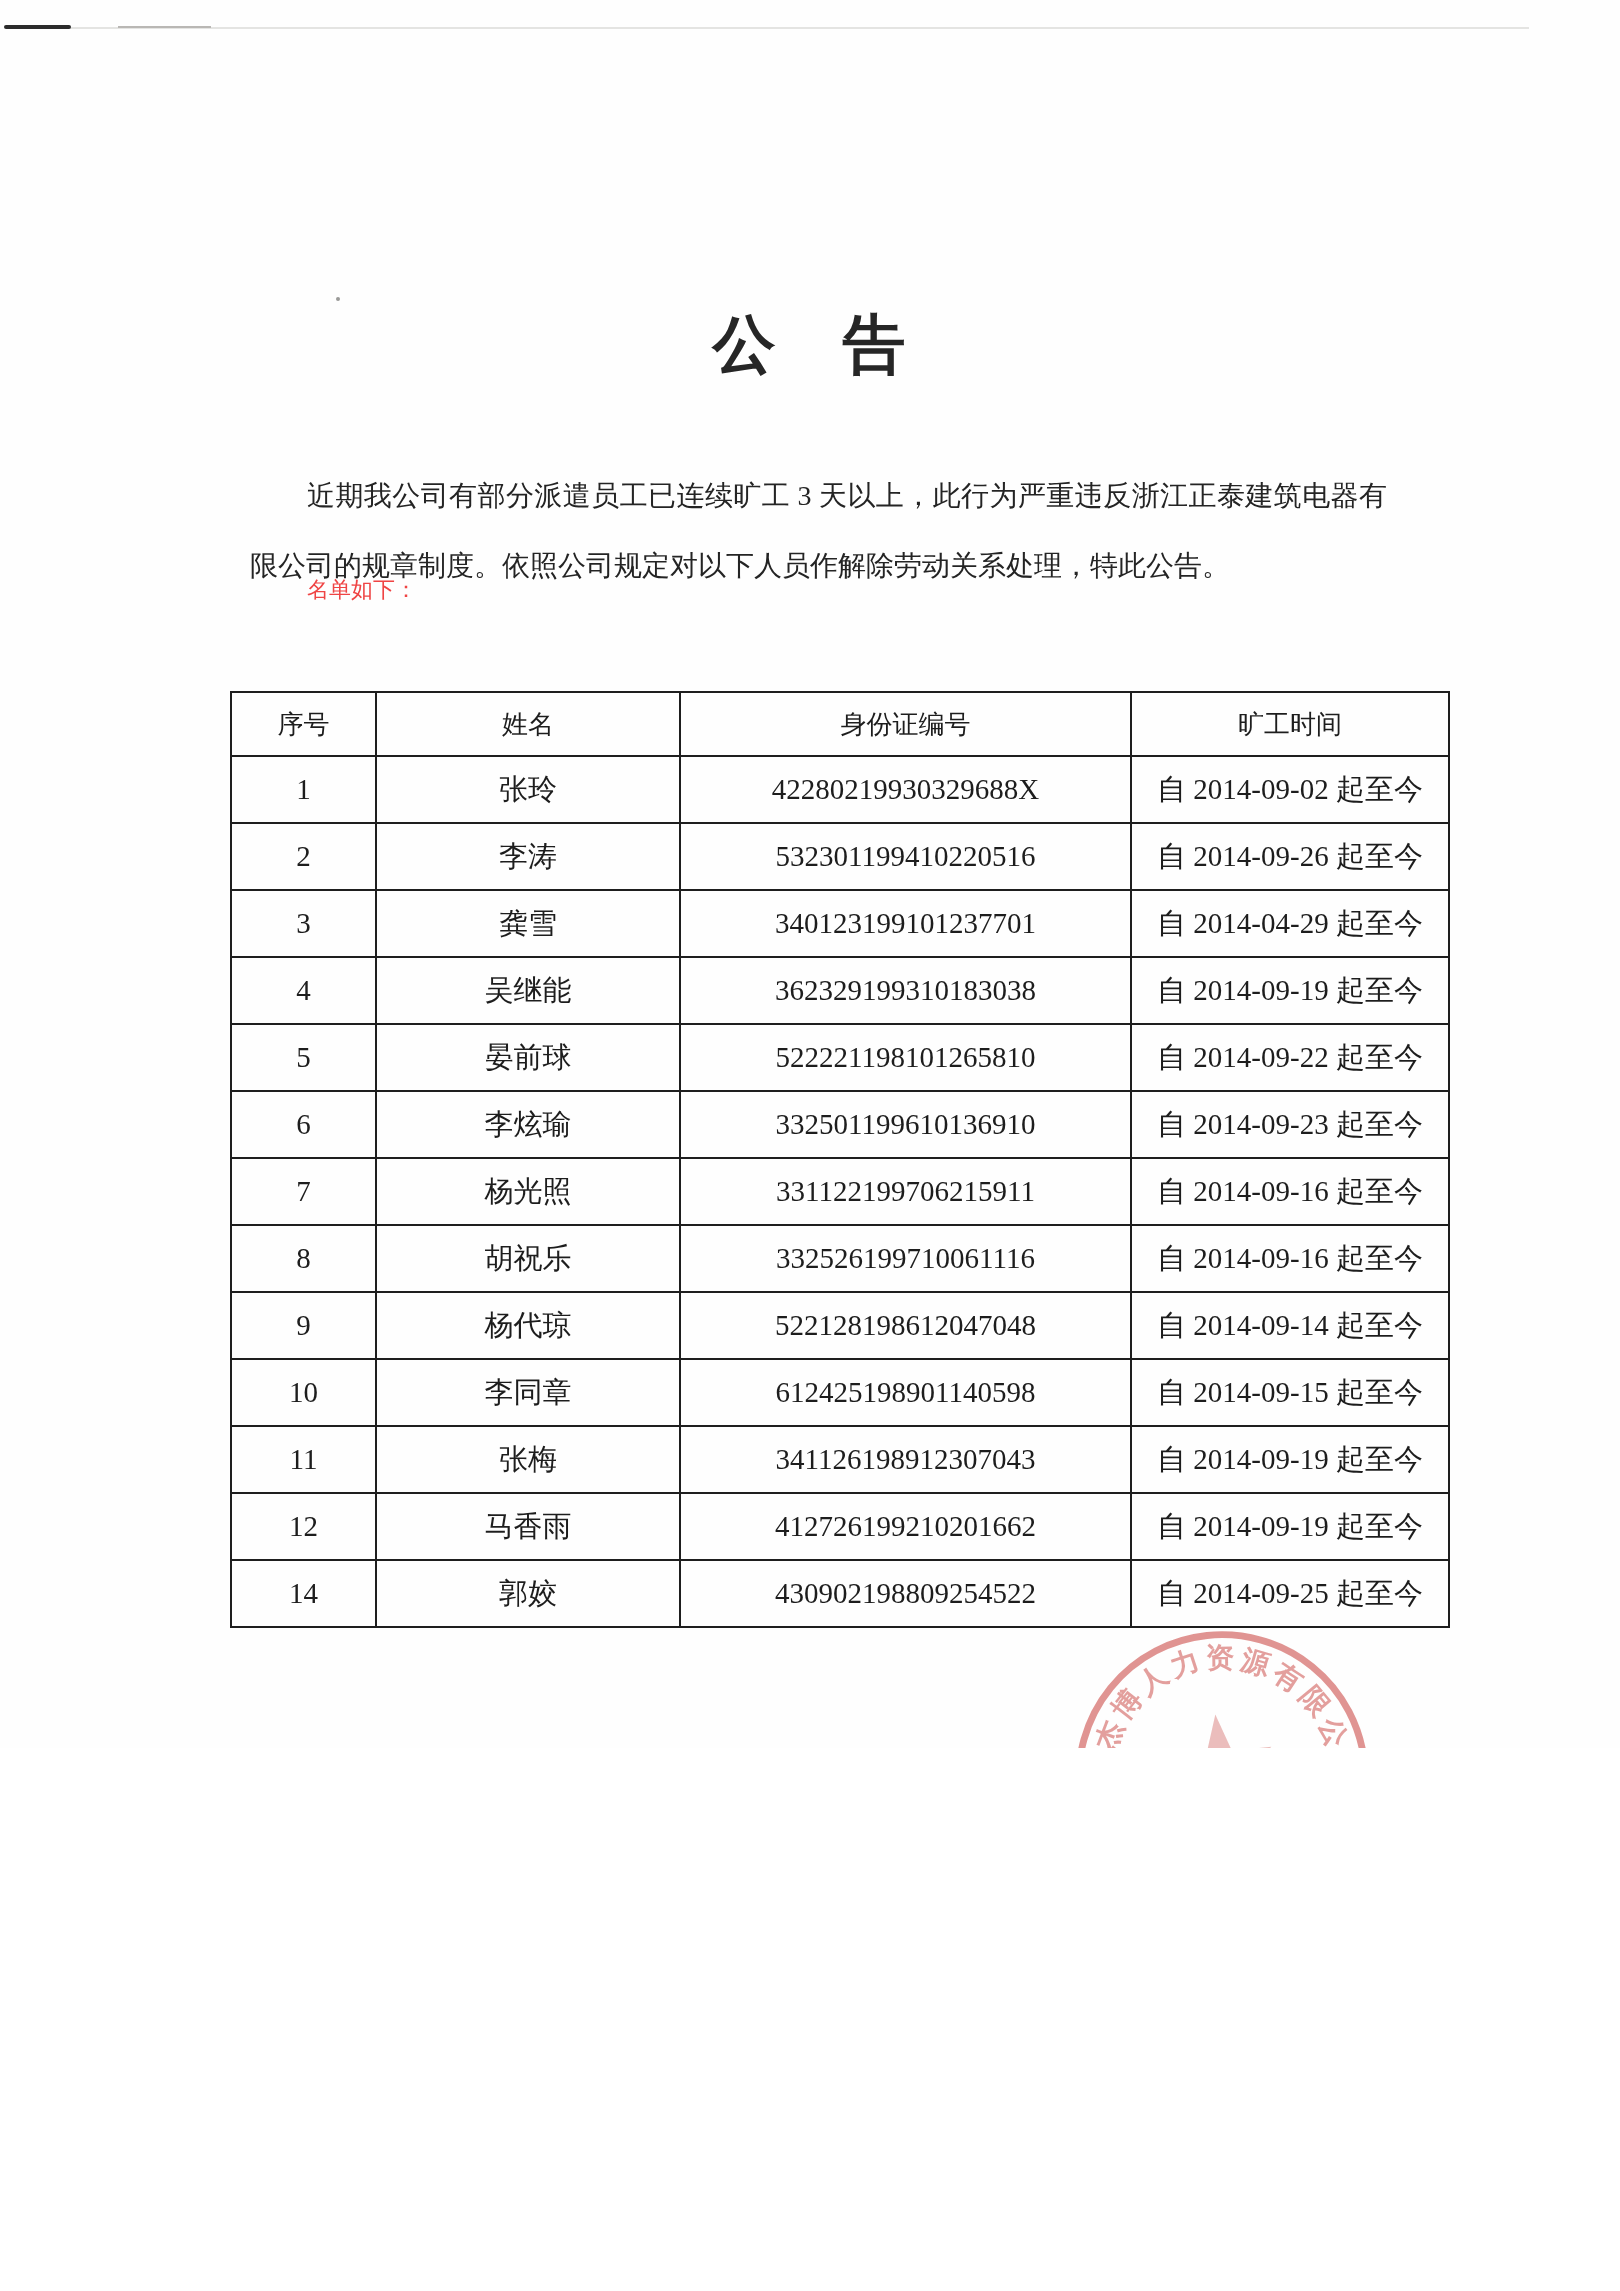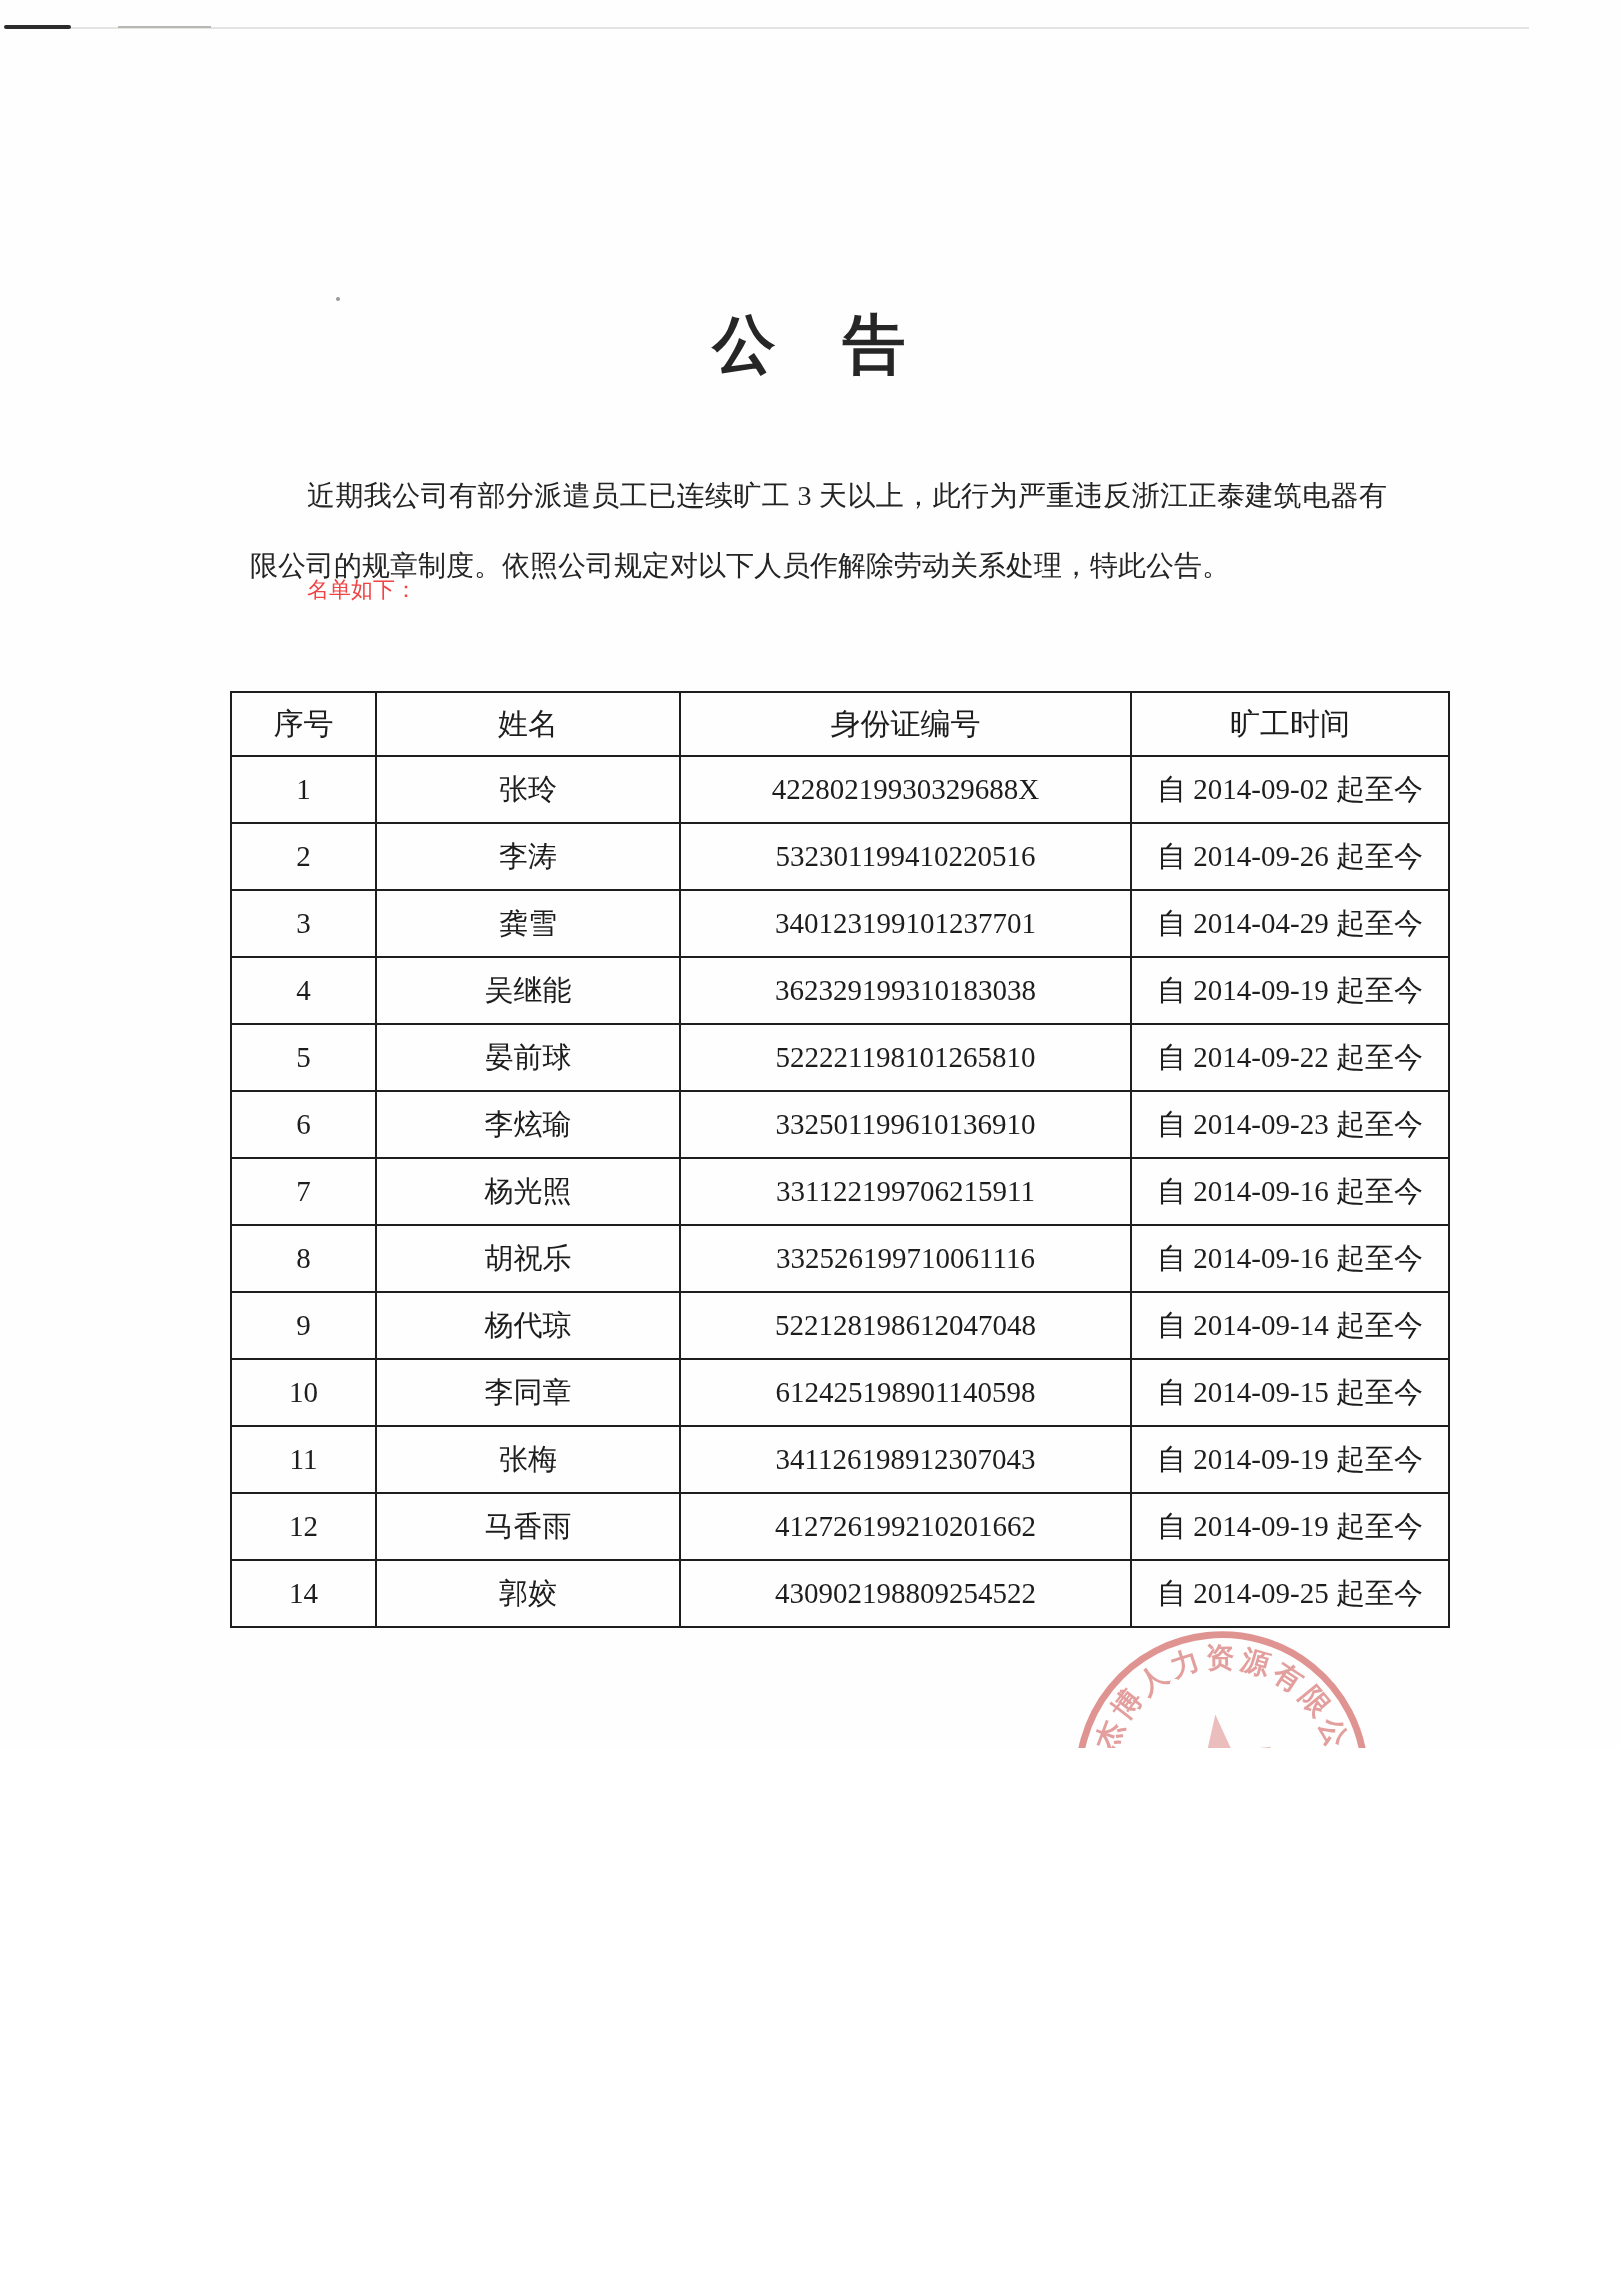--- a/index.html
+++ b/index.html
@@ -34,21 +34,21 @@
     position:absolute;left:307px;top:577px;
     font-size:22px;line-height:1.2;color:#ef4444;
   }
   table.roster{
     position:absolute;left:230px;top:691px;
     width:1217px;border-collapse:collapse;table-layout:fixed;
     font-size:29px;color:#1d1d1d;
   }
   table.roster,table.roster th,table.roster td{border:2px solid #1e1e1e;}
   table.roster{border-width:2.9px;}
-  table.roster th{height:62px;font-weight:normal;font-size:30px;padding:0;text-align:center;vertical-align:middle;}
+  table.roster th{height:62px;font-weight:normal;font-size:26px;padding:0;text-align:center;vertical-align:middle;}
   table.roster td{height:65px;padding:0;text-align:center;vertical-align:middle;}
   .sig-company{
     position:absolute;left:913px;top:1747px;
     font-size:36px;letter-spacing:1px;color:#262626;white-space:nowrap;
   }
   .sig-date{
     position:absolute;left:1063px;top:1831px;
     font-size:33px;letter-spacing:1px;color:#262626;white-space:nowrap;
   }
   .seal{position:absolute;left:1063px;top:1619px;width:318px;height:318px;opacity:0.82;}

